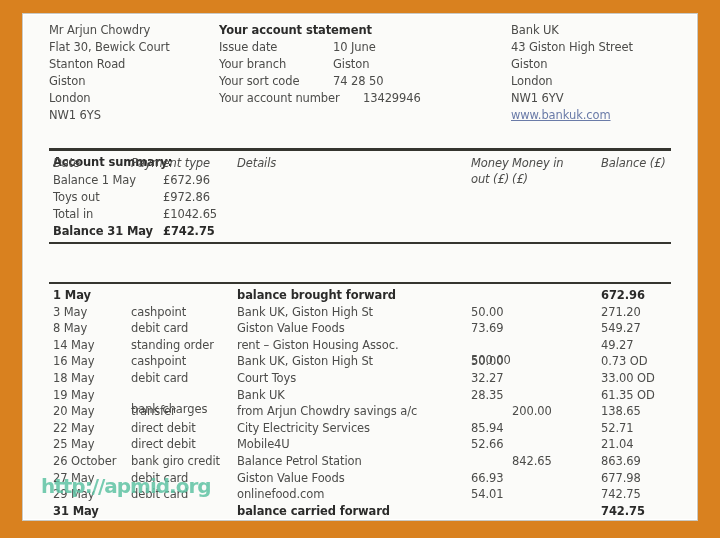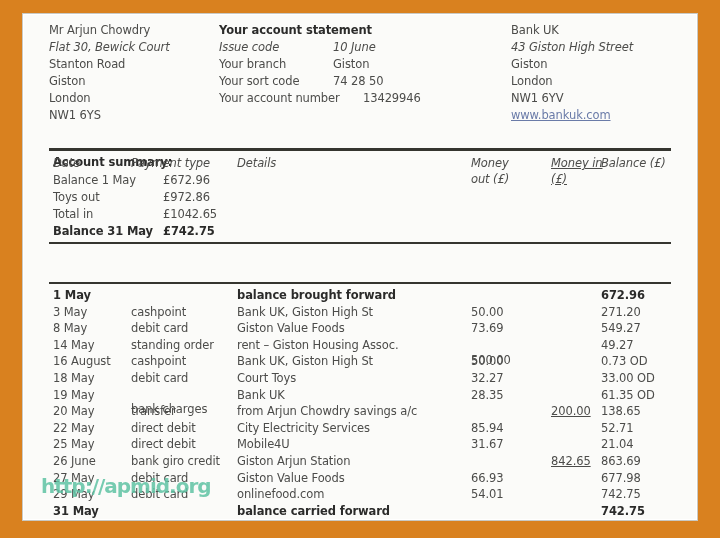--- a/index.html
+++ b/index.html
@@ -49,21 +49,21 @@
     color: #6a7ba8;
   }
 
   
   .col-addr   { left: 26px; }
   .col-stmt-l { left: 196px; }
   .col-stmt-v { left: 310px; }
   .col-bank   { left: 488px; }
 
   .hrow0 { top: 10px; }
-  .hrow1 { top: 27px; font-style: italic; }
+  .hrow1 { top: 27px; }
   .hrow2 { top: 44px; }
   .hrow3 { top: 61px; }
   .hrow4 { top: 78px; }
   .hrow5 { top: 95px; }
 
   
   .rule {
     position: absolute;
     left: 26px;
     width: 622px;
@@ -74,21 +74,21 @@
 
   
   .sum-l { left: 30px; }
   .sum-v { left: 140px; }
 
   
   .c-date    { left: 30px; }
   .c-type    { left: 108px; }
   .c-details { left: 214px; }
   .c-out     { left: 448px; }
-  .c-in      { left: 528px; text-decoration: underline; }
+  .c-in      { left: 489px; }
   .c-bal     { left: 578px; }
 
   .thead { top: 143px; }
   .thead2 { top: 159px; }
 
   
   #watermark {
     position: absolute;
     left: 18px;
     top: 460px;
@@ -113,21 +113,21 @@
       <div class="txt col-addr hrow1">Flat 30, Bewick Court</div>
       <div class="txt col-addr hrow2">Stanton Road</div>
       <div class="txt col-addr hrow3">Giston</div>
       <div class="txt col-addr hrow4">London</div>
       <div class="txt col-addr hrow5">NW1 6YS</div>
     </div>
 
     <div>
       <div class="txt col-stmt-l hrow0 bold">Your account statement</div>
 
-      <div class="txt col-stmt-l hrow1">Issue code</div>
+      <div class="txt col-stmt-l hrow1">Issue date</div>
       <div class="txt col-stmt-v hrow1">10 June</div>
 
       <div class="txt col-stmt-l hrow2">Your branch</div>
       <div class="txt col-stmt-v hrow2">Giston</div>
 
       <div class="txt col-stmt-l hrow3">Your sort code</div>
       <div class="txt col-stmt-v hrow3">74 28 50</div>
 
       <div class="txt col-stmt-l hrow4">Your account number</div>
       <div class="txt hrow4" style="left:340px">13429946</div>
@@ -196,21 +196,21 @@
           <div class="txt c-bal" style="top: 308.2px;">549.27</div>
         </div>
         <div>
           <div class="txt c-date" style="top: 324.8px;">14 May</div>
           <div class="txt c-type" style="top: 324.8px;">standing order</div>
           <div class="txt c-details" style="top: 324.8px;">rent – Giston Housing Assoc.</div>
           <div class="txt c-out" style="top: 340px;">500.00</div>
           <div class="txt c-bal" style="top: 324.8px;">49.27</div>
         </div>
         <div>
-          <div class="txt c-date" style="top: 341.4px;">16 August</div>
+          <div class="txt c-date" style="top: 341.4px;">16 May</div>
           <div class="txt c-type" style="top: 341.4px;">cashpoint</div>
           <div class="txt c-details" style="top: 341.4px;">Bank UK, Giston High St</div>
           <div class="txt c-out" style="top: 341.4px;">50.00</div>
           <div class="txt c-bal" style="top: 341.4px;">0.73 OD</div>
         </div>
         <div>
           <div class="txt c-date" style="top: 358px;">18 May</div>
           <div class="txt c-type" style="top: 358px;">debit card</div>
           <div class="txt c-details" style="top: 358px;">Court Toys</div>
           <div class="txt c-out" style="top: 358px;">32.27</div>
@@ -234,27 +234,27 @@
           <div class="txt c-date" style="top: 407.8px;">22 May</div>
           <div class="txt c-type" style="top: 407.8px;">direct debit</div>
           <div class="txt c-details" style="top: 407.8px;">City Electricity Services</div>
           <div class="txt c-out" style="top: 407.8px;">85.94</div>
           <div class="txt c-bal" style="top: 407.8px;">52.71</div>
         </div>
         <div>
           <div class="txt c-date" style="top: 424.4px;">25 May</div>
           <div class="txt c-type" style="top: 424.4px;">direct debit</div>
           <div class="txt c-details" style="top: 424.4px;">Mobile4U</div>
-          <div class="txt c-out" style="top: 424.4px;">31.67</div>
+          <div class="txt c-out" style="top: 424.4px;">52.66</div>
           <div class="txt c-bal" style="top: 424.4px;">21.04</div>
         </div>
         <div>
-          <div class="txt c-date" style="top: 441px;">26 June</div>
+          <div class="txt c-date" style="top: 441px;">26 October</div>
           <div class="txt c-type" style="top: 441px;">bank giro credit</div>
-          <div class="txt c-details" style="top: 441px;">Giston Arjun Station</div>
+          <div class="txt c-details" style="top: 441px;">Balance Petrol Station</div>
           <div class="txt c-in" style="top: 441px;">842.65</div>
           <div class="txt c-bal" style="top: 441px;">863.69</div>
         </div>
         <div>
           <div class="txt c-date" style="top: 457.6px;">27 May</div>
           <div class="txt c-type" style="top: 457.6px;">debit card</div>
           <div class="txt c-details" style="top: 457.6px;">Giston Value Foods</div>
           <div class="txt c-out" style="top: 457.6px;">66.93</div>
           <div class="txt c-bal" style="top: 457.6px;">677.98</div>
         </div>

